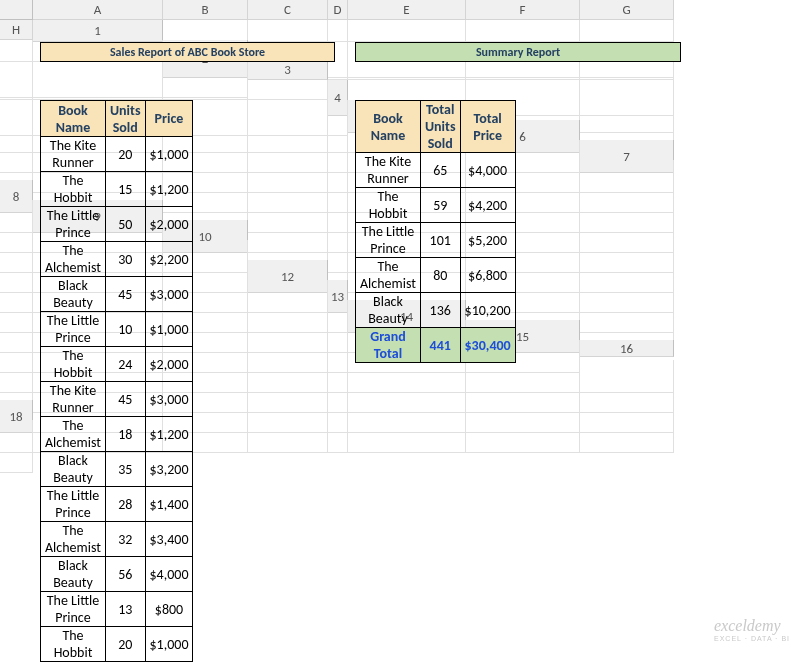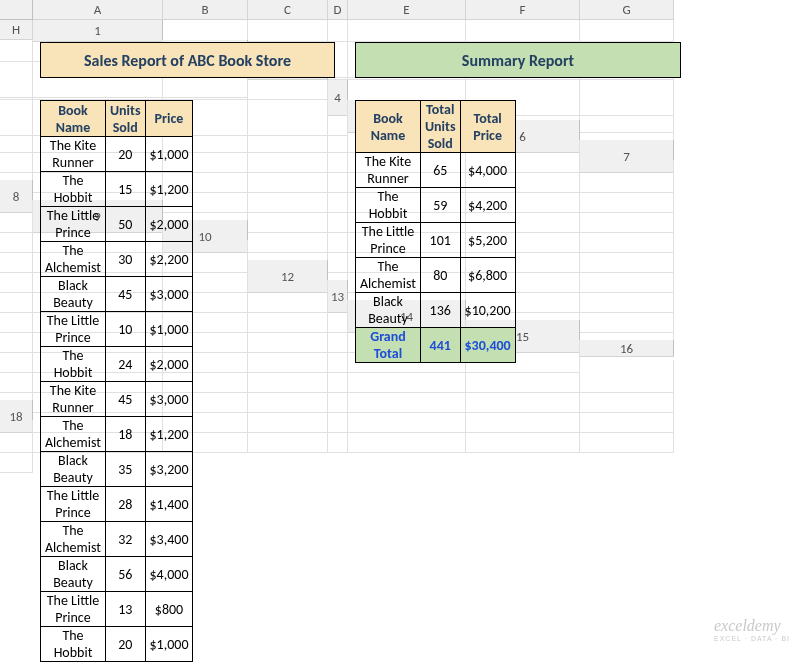--- a/index.html
+++ b/index.html
@@ -42,26 +42,26 @@
       border-right: 1px solid #e0e0e0;
       border-bottom: 1px solid #e0e0e0;
     }
     .content {
       position: absolute;
       top: 20px;
       left: 33px;
     }
     .titlebar {
       position: absolute;
-      height: 36px;
+      height: 20px;
       display: flex;
       align-items: center;
       justify-content: center;
       font-weight: bold;
-      font-size: 16px;
+      font-size: 12px;
       border: 1px solid #000;
     }
     .titlebar.sales { top: 22px; left: 7px; width: 295px; background: #f8e4b8; color: #244062; }
     .titlebar.summary { top: 22px; left: 322px; width: 326px; background: #c4dfb2; color: #244062; }
     .data-table {
       position: absolute;
       border-collapse: collapse;
     }
     .data-table th, .data-table td {
       border: 1px solid #000;

